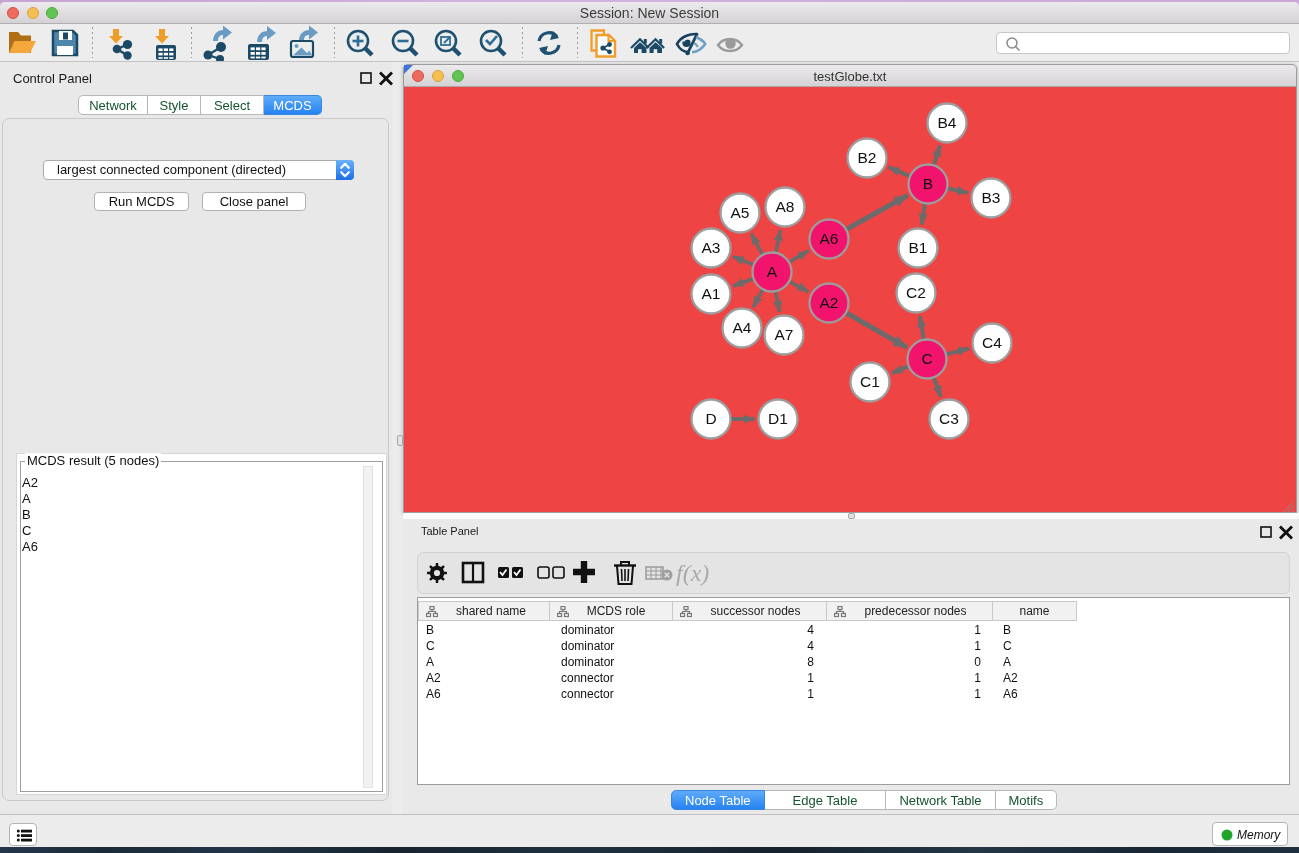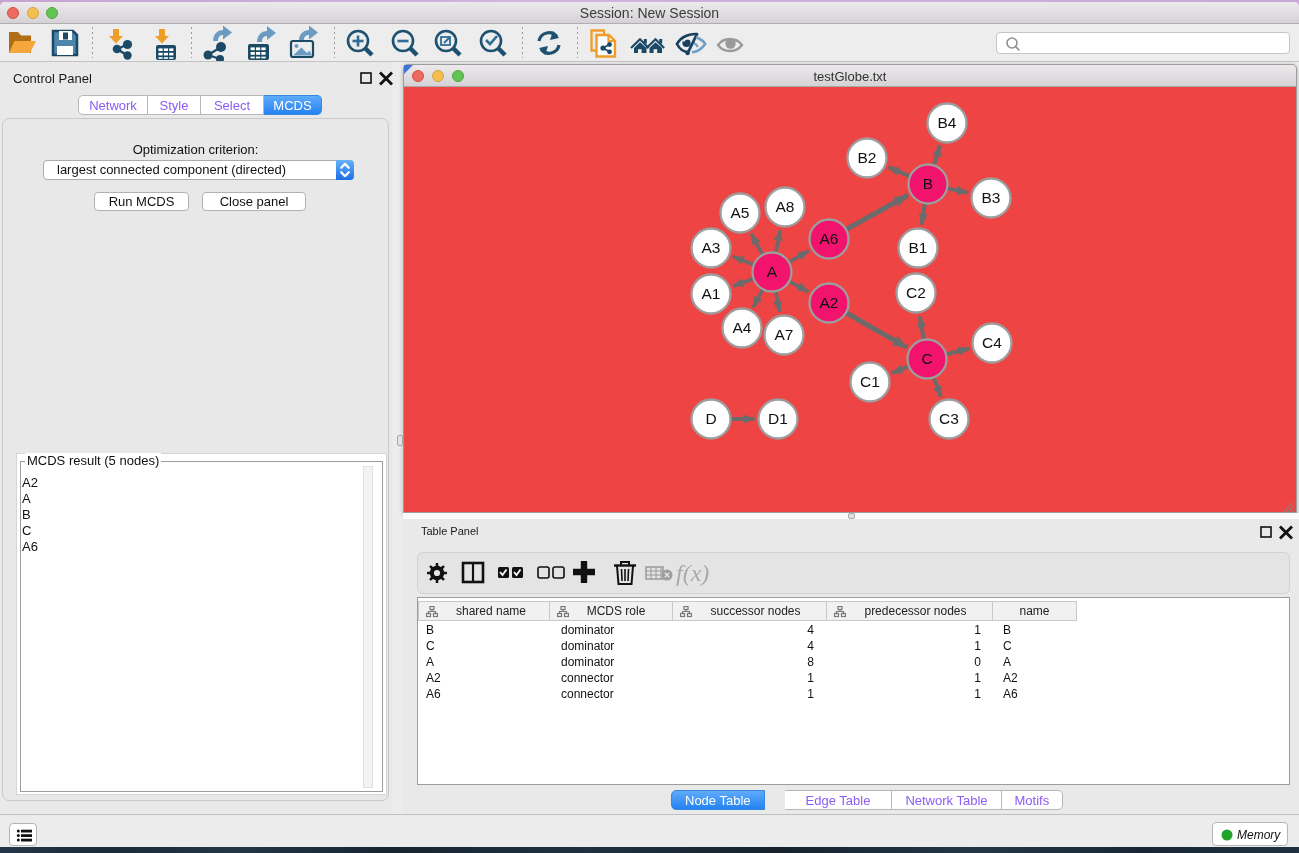--- a/index.html
+++ b/index.html
@@ -12,21 +12,21 @@
 .light { position:absolute; top:5px; width:12px; height:12px; border-radius:50%; }
 #titlebar .t { position:absolute; top:3px; width:100%; text-align:center; font-size:14px; color:#3c3c3c; }
 
 #toolbar { left:0; top:22px; width:1299px; height:38px; background:#ededed; border-bottom:1px solid #c3c3c3; }
 #searchbox { position:absolute; left:996px; top:8px; width:294px; height:22px; background:#fff; border:1px solid #c6c6c6; border-radius:4px; }
 
 #cpanel { left:0; top:60px; width:392px; height:752px; background:#e9e9e9; }
 #cpanel .ptitle { position:absolute; left:13px; top:9px; font-size:13px; color:#1a1a1a; }
 .tabrow { position:absolute; display:flex; }
 #cpanel .tab { padding:0 10px; }
-.tab { height:20px; font-size:13px; color:#8b5cf6; background:#fff; border:1px solid #b7b7b7; border-left:none; padding:0 14px; line-height:19px; text-align:center; }
+.tab { height:20px; font-size:13px; color:#14532d; background:#fff; border:1px solid #b7b7b7; border-left:none; padding:0 14px; line-height:19px; text-align:center; }
 .tab.first { border-left:1px solid #b7b7b7; border-radius:5px 0 0 5px; }
 .tab.last { border-radius:0 5px 5px 0; }
 .tab.sel { background:linear-gradient(#5fabf9,#2582f2); color:#fff; border-color:#3787e0; }
 #cpcontent { position:absolute; left:2px; top:56px; width:387px; height:683px; background:#e8e8e8; border:1px solid #c9c9c9; border-radius:7px; }
 #optlabel { position:absolute; left:0; top:23px; width:100%; text-align:center; font-size:13px; color:#111; }
 #dropdown { position:absolute; left:40px; top:41px; width:311px; height:20px; background:#fff; border:1px solid #ababab; border-radius:4px; font-size:13px; color:#111; line-height:18px; padding-left:13px; }
 #dropdown .spin { position:absolute; right:-1px; top:-1px; width:18px; height:20px; border-radius:0 4px 4px 0; background:linear-gradient(#6ab2fa,#1a6ee8); }
 .btn { position:absolute; height:19px; background:#fff; border:1px solid #b2b2b2; border-radius:4px; font-size:13px; color:#111; text-align:center; line-height:17px; }
 #resultwhite { position:absolute; left:13px; top:334px; width:371px; height:342px; background:#fff; border:1px solid #d6d6d6; }
 #fieldset { position:absolute; left:3px; top:7px; width:363px; height:331px; border:1px solid #9d9d9d; }
@@ -243,21 +243,20 @@
       <rect x="2" y="2" width="10" height="10" fill="none" stroke="#111" stroke-width="1.6"></rect>
       <path d="M22,2 L27,7 L32,2 L34,4 L29,9 L34,14 L32,16 L27,11 L22,16 L20,14 L25,9 L20,4 Z" fill="#111" transform="translate(0,-1.5)"></path>
     </svg>
     <div class="tabrow" style="left:78px;top:33px;">
       <div class="tab first" style="width:70px;padding:0;">Network</div>
       <div class="tab" style="width:53px;padding:0;">Style</div>
       <div class="tab" style="width:63px;padding:0;">Select</div>
       <div class="tab sel last" style="width:58px;padding:0;">MCDS</div>
     </div>
     <div id="cpcontent">
-      <div id="optlabel">Optimization criterion:</div>
       <div id="dropdown">largest connected component (directed)
         <div class="spin"><svg width="18" height="20">
         <path d="M5.2,7.8 L9,3.8 L12.8,7.8" stroke="#fff" stroke-width="2.2" fill="none" stroke-linecap="round" stroke-linejoin="round"></path>
         <path d="M5.2,12.2 L9,16.2 L12.8,12.2" stroke="#fff" stroke-width="2.2" fill="none" stroke-linecap="round" stroke-linejoin="round"></path>
       </svg></div>
       </div>
       <div class="btn" style="left:91px;top:73px;width:95px;">Run MCDS</div>
       <div class="btn" style="left:199px;top:73px;width:104px;">Close panel</div>
       <div id="resultwhite">
         <div id="fieldset">
@@ -480,21 +479,21 @@
         <div class="trow" style="left:0;top:72px;width:563px;text-align:right;">1</div>
         <div class="trow" style="left:585px;top:72px;">A2</div>
       <div class="trow" style="left:8px;top:88px;">A6</div>
         <div class="trow" style="left:143px;top:88px;">connector</div>
         <div class="trow" style="left:0;top:88px;width:396px;text-align:right;">1</div>
         <div class="trow" style="left:0;top:88px;width:563px;text-align:right;">1</div>
         <div class="trow" style="left:585px;top:88px;">A6</div>
     </div>
     <div class="tabrow2" style="left:268px;top:274px;">
       <div class="tab first sel" style="padding:0 13px;">Node Table</div>
-      <div class="tab" style="padding:0 21px;margin-left:20px;">Edge Table</div>
+      <div class="tab" style="padding:0 28px;">Edge Table</div>
       <div class="tab" style="padding:0 13px;">Network Table</div>
       <div class="tab last" style="padding:0 13px;">Motifs</div>
     </div>
   </div>
   <div class="abs" style="left:403px;top:511px;width:896px;height:6px;background:#fafafa;"></div>
   <div class="abs" style="left:848px;top:511px;width:7px;height:6px;background:#e2e2e2;border:1px solid #a8a8a8;border-radius:2px;"></div>
   <div class="abs" style="left:397px;top:433px;width:6px;height:11px;background:#e2e2e2;border:1px solid #a8a8a8;border-radius:2px;"></div>
   <div id="statusbar" class="abs">
     <div id="listbtn">
       <svg width="26" height="21" style="position:absolute;left:5px;top:3px;">

